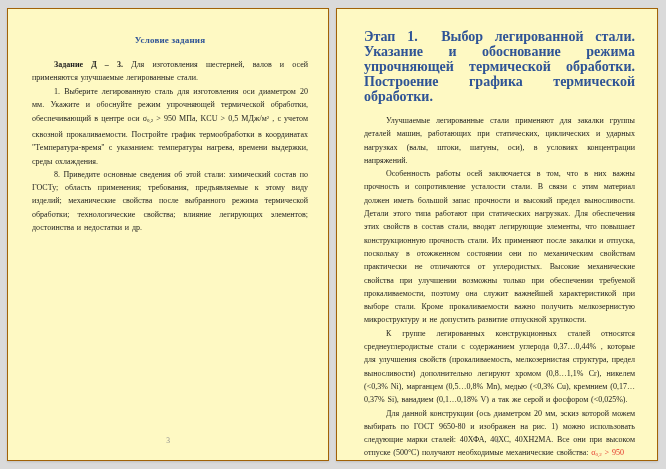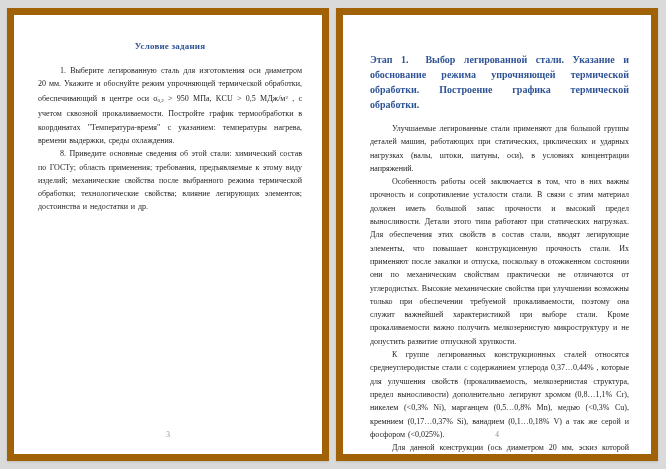--- a/index.html
+++ b/index.html
@@ -12,42 +12,42 @@
   .spread {
     box-sizing: border-box;
     width: 666px; height: 469px;
     padding: 8px 7px;
     display: flex;
     gap: 7px;
   }
   .page {
     box-sizing: border-box;
     width: 322px; height: 453px;
-    background: #ffffff;
-    border: 7px solid #a16207;
+    background: #fef9c3;
+    border: 1px solid #a16207;
     box-shadow: 0 1px 2px rgba(0,0,0,0.12);
     position: relative;
     color: #1c1c1c;
   }
   .page-body { box-sizing: border-box; height: 100%; overflow: hidden; }
   .page-left .page-body  { padding: 24px 20px 30px 24px; }
   .page-right .page-body { padding: 20px 22px 30px 27px; }
 
   .doc-title {
     margin: 0 0 11px 0;
     font-size: 9px;
     font-weight: 700;
     text-align: center;
     color: #2f5496;
     line-height: 14px;
     letter-spacing: 0.2px;
   }
   .stage-heading {
-    margin: 17px 0 10px 0;
-    font-size: 10px;
+    margin: 0 0 10px 0;
+    font-size: 14px;
     font-weight: 700;
     text-align: justify;
     text-align-last: justify;
     color: #2f5496;
     line-height: 15px;
     word-spacing: 2px;
   }
   .para {
     margin: 0;
     font-size: 8px;
@@ -71,32 +71,33 @@
 </style>
 </head>
 <body>
 
 <div class="spread">
 
   <div class="page page-left">
     <div class="page-body">
       <h1 class="doc-title">Условие задания</h1>
       <div class="paragraphs">
+          <p class="para"><span class="run run-b">Задание Д – 3.</span><span class="run"> Для изготовления шестерней, валов и осей применяются улучшаемые легированные стали.</span></p>
           <p class="para"><span class="run">1. Выберите легированную сталь для изготовления оси диаметром 20 мм. Укажите и обоснуйте режим упрочняющей термической обработки, обеспечивающий в центре оси σ</span><span class="run run-sub">0,2</span><span class="run"> &gt; 950 МПа, KCU &gt; 0,5 МДж/м</span><span class="run run-sup">2</span><span class="run"> , с учетом сквозной прокаливаемости. Постройте график термообработки в координатах "Температура-время" с указанием: температуры нагрева, времени выдержки, среды охлаждения.</span></p>
           <p class="para"><span class="run">8. Приведите основные сведения об этой стали: химический состав по ГОСТу; область применения; требования, предъявляемые к этому виду изделий; механические свойства после выбранного режима термической обработки; технологические свойства; влияние легирующих элементов; достоинства и недостатки и др.</span></p>
         </div>
     </div>
     <div class="page-number">3</div>
   </div>
 
   <div class="page page-right">
     <div class="page-body">
       <h2 class="stage-heading">Этап 1.&nbsp; Выбор легированной стали. Указание и обоснование режима упрочняющей термической обработки. Построение графика термической обработки.</h2>
       <div class="paragraphs">
-          <p class="para"><span class="run">Улучшаемые легированные стали применяют для большой группы деталей машин, работающих при статических, циклических и ударных нагрузках (валы, штоки, шатуны, оси), в условиях концентрации напряжений.</span></p>
+          <p class="para"><span class="run">Улучшаемые легированные стали применяют для закалки группы деталей машин, работающих при статических, циклических и ударных нагрузках (валы, штоки, шатуны, оси), в условиях концентрации напряжений.</span></p>
           <p class="para"><span class="run">Особенность работы осей заключается в том, что в них важны прочность и сопротивление усталости стали. В связи с этим материал должен иметь большой запас прочности и высокий предел выносливости. Детали этого типа работают при статических нагрузках. Для обеспечения этих свойств в состав стали, вводят легирующие элементы, что повышает конструкционную прочность стали. Их применяют после закалки и отпуска, поскольку в отожженном состоянии они по механическим свойствам практически не отличаются от углеродистых. Высокие механические свойства при улучшении возможны только при обеспечении требуемой прокаливаемости, поэтому она служит важнейшей характеристикой при выборе стали. Кроме прокаливаемости важно получить мелкозернистую микроструктуру и не допустить развитие отпускной хрупкости.</span></p>
           <p class="para"><span class="run">К группе легированных конструкционных сталей относятся среднеуглеродистые стали с содержанием углерода 0,37…0,44% , которые для улучшения свойств (прокаливаемость, мелкозернистая структура, предел выносливости) дополнительно легируют хромом (0,8…1,1% Cr), никелем (&lt;0,3% Ni), марганцем (0,5…0,8% Mn), медью (&lt;0,3% Cu), кремнием (0,17…0,37% Si), ванадием (0,1…0,18% V) а так же серой и фосфором (&lt;0,025%).</span></p>
           <p class="para"><span class="run">Для данной конструкции (ось диаметром 20 мм, эскиз которой можем выбирать по ГОСТ 9650-80 и изображен на рис. 1) можно использовать следующие марки сталей: 40ХФА, 40ХС, 40ХН2МА. Все они при высоком отпуске (500°С) получают необходимые механические свойства: </span><span class="run run-red">σ</span><span class="run run-red run-sub">0,2</span><span class="run run-red"> &gt; 950</span></p>
         </div>
     </div>
     <div class="page-number">4</div>
   </div>
 
 </div>
 

